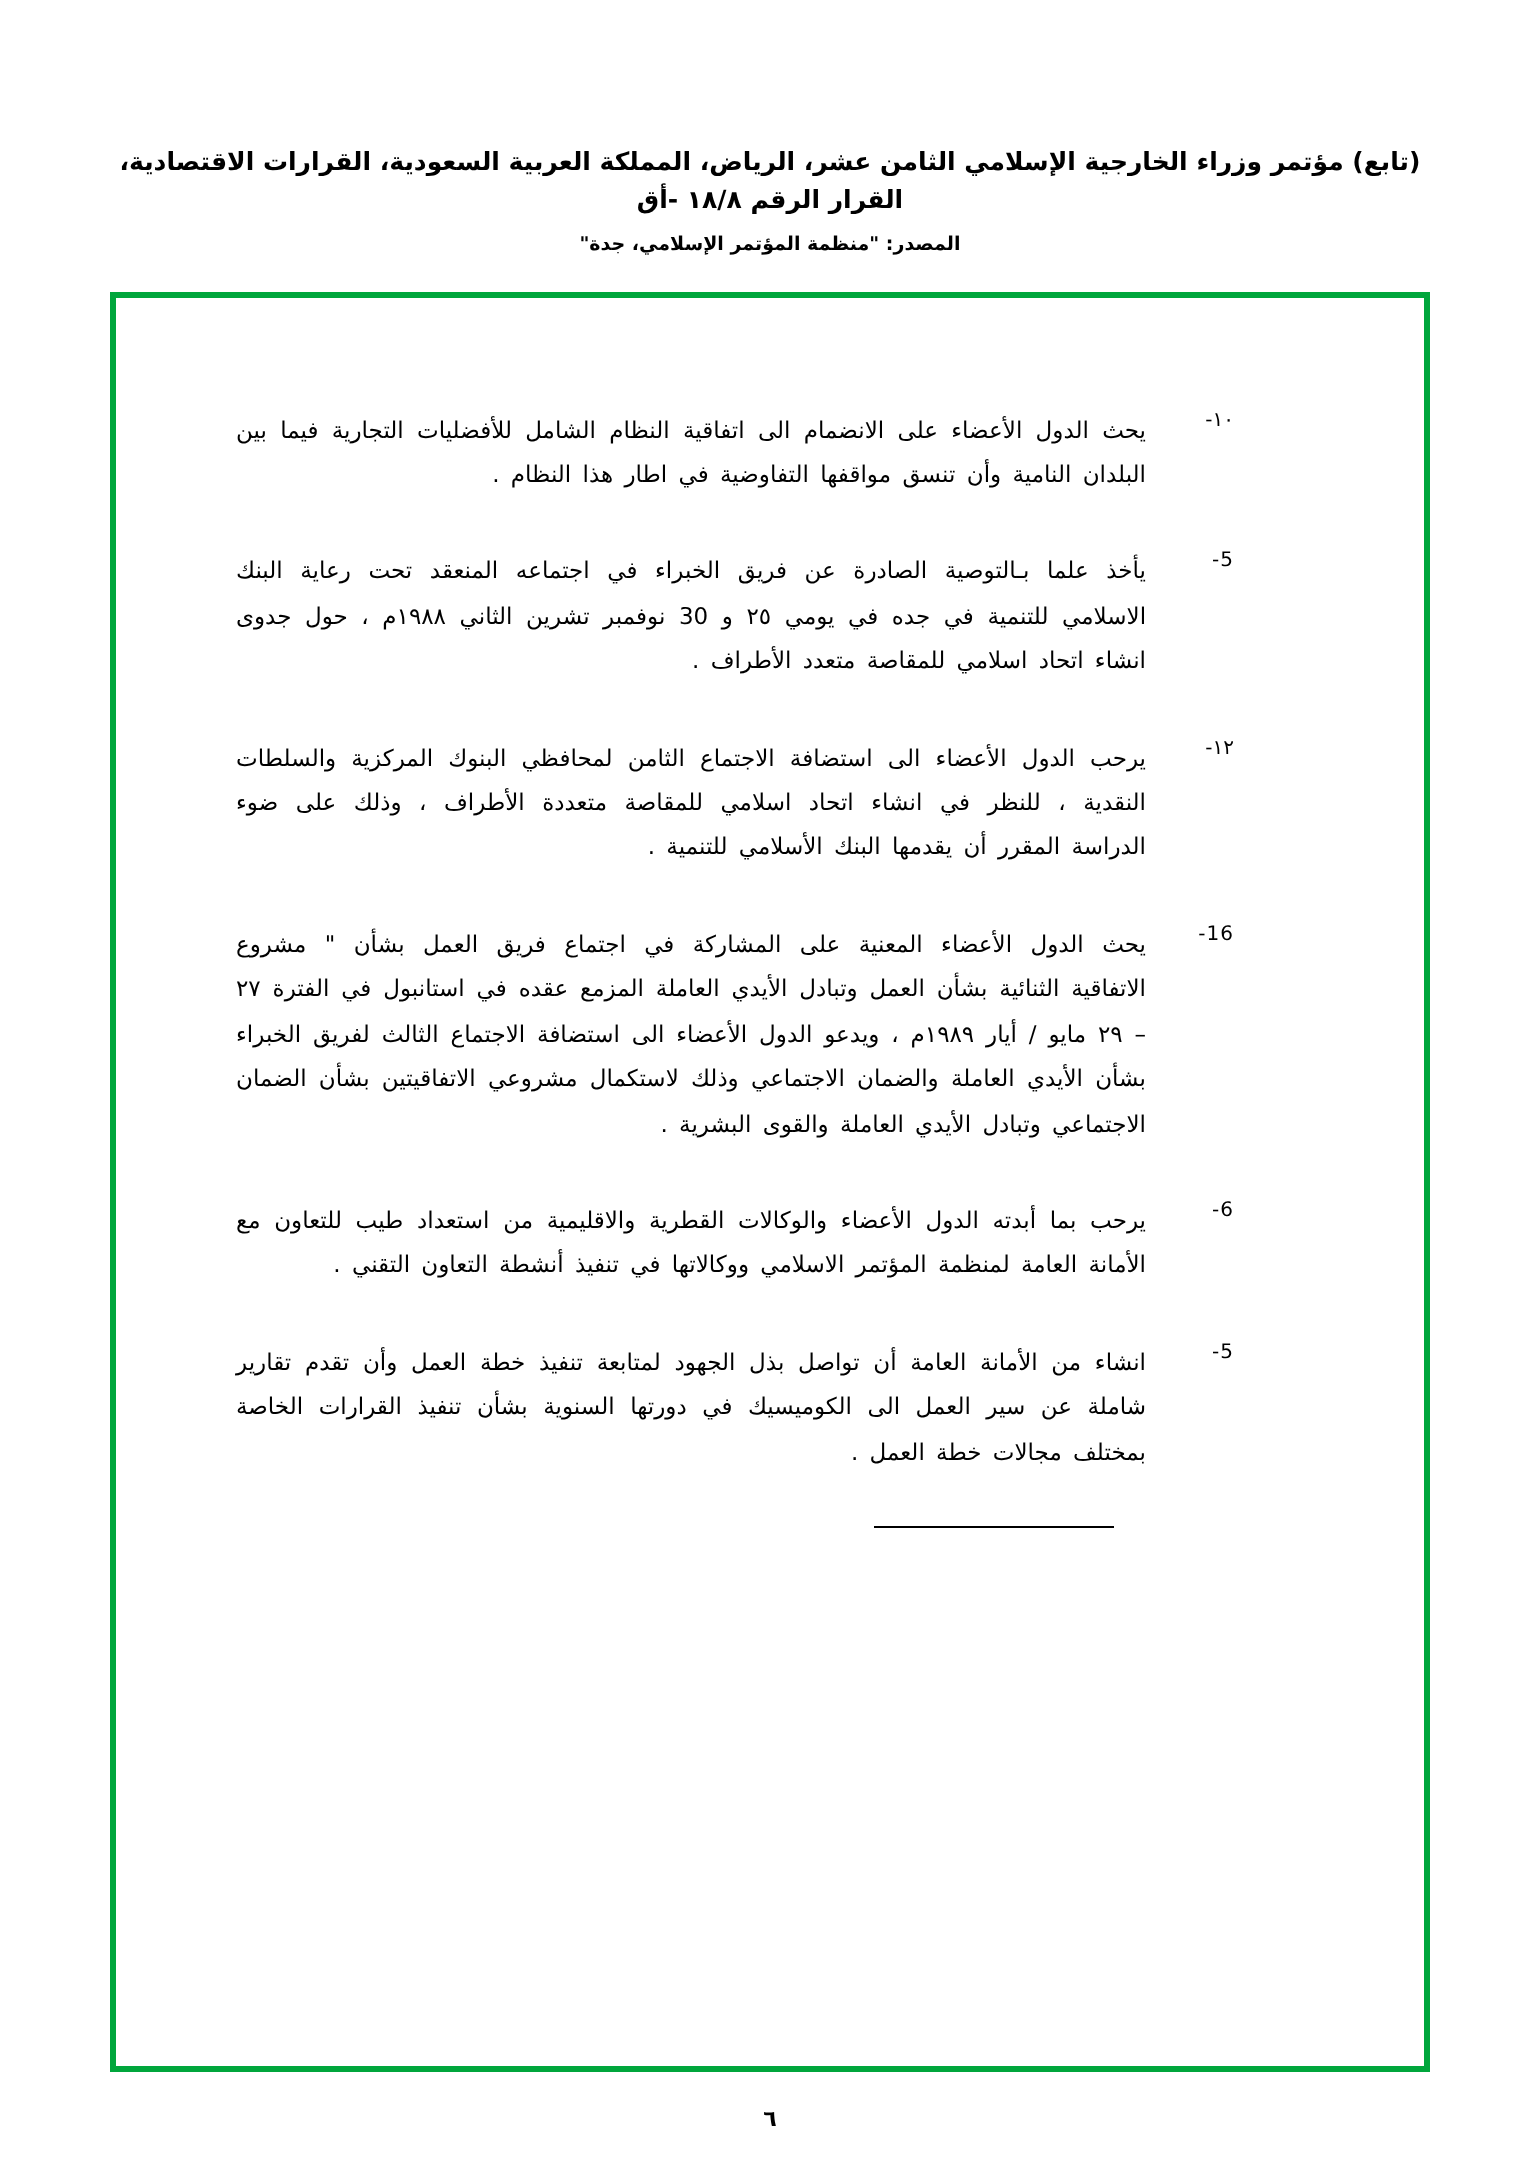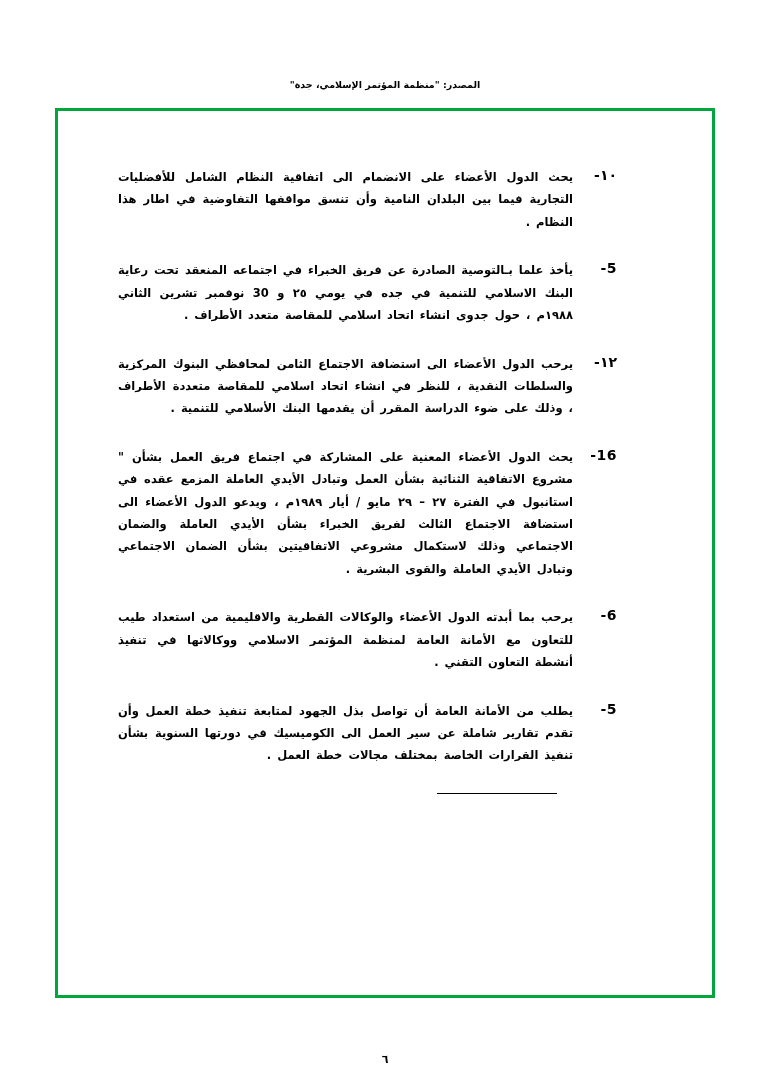--- a/index.html
+++ b/index.html
@@ -65,31 +65,31 @@
   }
 
   .clause {
     display: flex;
     flex-direction: row;
     align-items: flex-start;
     margin-bottom: 26px;
   }
   .clause-num {
     flex: 0 0 36px;
-    font-size: 14px;
-    font-weight: bold;
+    font-size: 10px;
+    font-weight: normal;
     text-align: right;
     padding-top: 1px;
     white-space: nowrap;
     letter-spacing: 0.5px;
   }
   .clause-body {
     flex: 1 1 auto;
     font-size: 11.5px;
-    font-weight: bold;
+    font-weight: normal;
     line-height: 1.95;
     text-align: justify;
     text-align-last: right;
     padding-right: 8px;
     word-spacing: 2px;
   }
 
   .end-rule {
     margin-top: 14px;
     margin-right: 60px;
@@ -107,20 +107,21 @@
     font-size: 11px;
     font-weight: bold;
   }
 </style>
 </head>
 <body>
 
 <div class="page">
 
   <div class="doc-header">
+    <div class="header-title">(تابع)  مؤتمر وزراء الخارجية الإسلامي الثامن عشر، الرياض، المملكة العربية السعودية، القرارات الاقتصادية، القرار الرقم ١٨/٨ -أق</div>
     <div class="header-source">المصدر:  "منظمة المؤتمر الإسلامي، جدة"</div>
   </div>
 
   <div class="frame-wrap">
     <div class="green-frame">
       <div class="content">
 
         <div class="clause">
           <div class="clause-num">١٠-</div>
           <div class="clause-body">يحث الدول الأعضاء على الانضمام الى اتفاقية النظام الشامل للأفضليات التجارية فيما بين البلدان النامية وأن تنسق مواقفها التفاوضية في اطار هذا النظام .</div>
@@ -141,21 +142,21 @@
           <div class="clause-body">يحث الدول الأعضاء المعنية على المشاركة في اجتماع فريق العمل بشأن " مشروع الاتفاقية الثنائية بشأن العمل وتبادل الأيدي العاملة المزمع عقده في استانبول في الفترة ٢٧ – ٢٩ مايو / أيار ١٩٨٩م ، ويدعو الدول الأعضاء الى استضافة الاجتماع الثالث لفريق الخبراء بشأن الأيدي العاملة والضمان الاجتماعي وذلك لاستكمال مشروعي الاتفاقيتين بشأن الضمان الاجتماعي وتبادل الأيدي العاملة والقوى البشرية .</div>
         </div>
 
         <div class="clause">
           <div class="clause-num">6-</div>
           <div class="clause-body">يرحب بما أبدته الدول الأعضاء والوكالات القطرية والاقليمية من استعداد طيب للتعاون مع الأمانة العامة لمنظمة المؤتمر الاسلامي ووكالاتها في تنفيذ أنشطة التعاون التقني .</div>
         </div>
 
         <div class="clause">
           <div class="clause-num">5-</div>
-          <div class="clause-body">يطلب من الأمانة العامة أن تواصل بذل الجهود لمتابعة تنفيذ خطة العمل وأن تقدم تقارير شاملة عن سير العمل الى الكوميسيك في دورتها السنوية بشأن تنفيذ القرارات الخاصة بمختلف مجالات خطة العمل .</div>
+          <div class="clause-body">انشاء من الأمانة العامة أن تواصل بذل الجهود لمتابعة تنفيذ خطة العمل وأن تقدم تقارير شاملة عن سير العمل الى الكوميسيك في دورتها السنوية بشأن تنفيذ القرارات الخاصة بمختلف مجالات خطة العمل .</div>
         </div>
 
         <div class="end-rule"></div>
 
       </div>
     </div>
   </div>
 
   <div class="footer">
     <span>٦</span>

